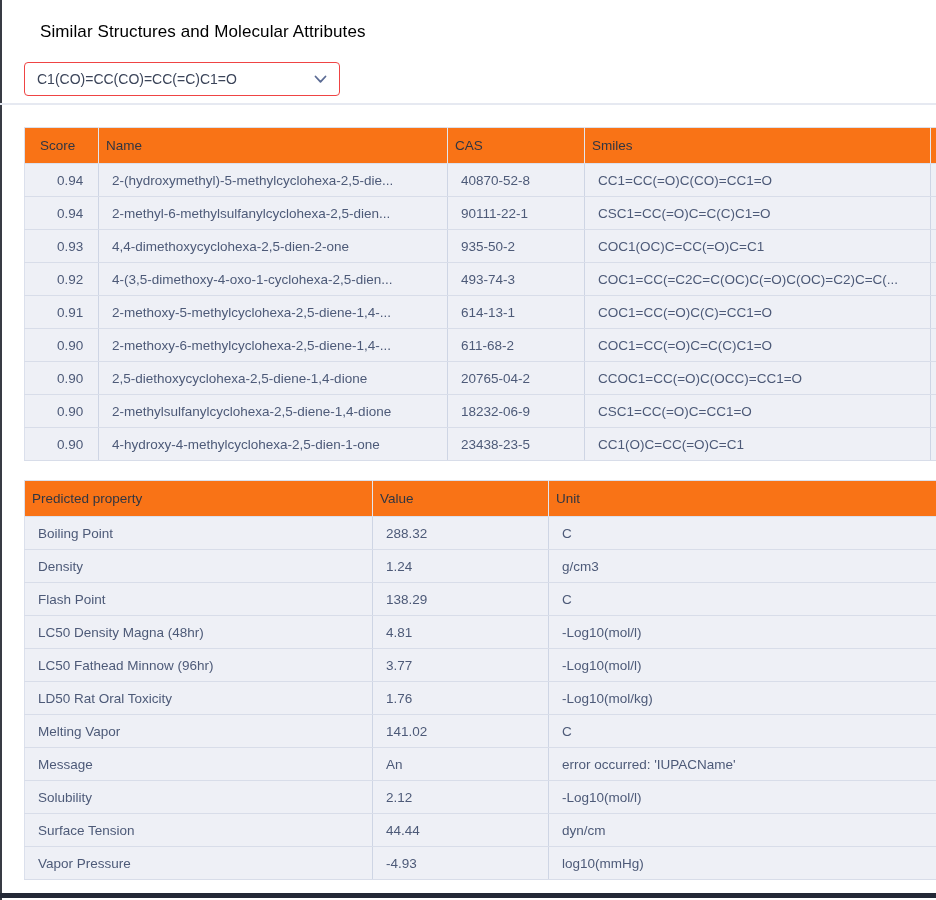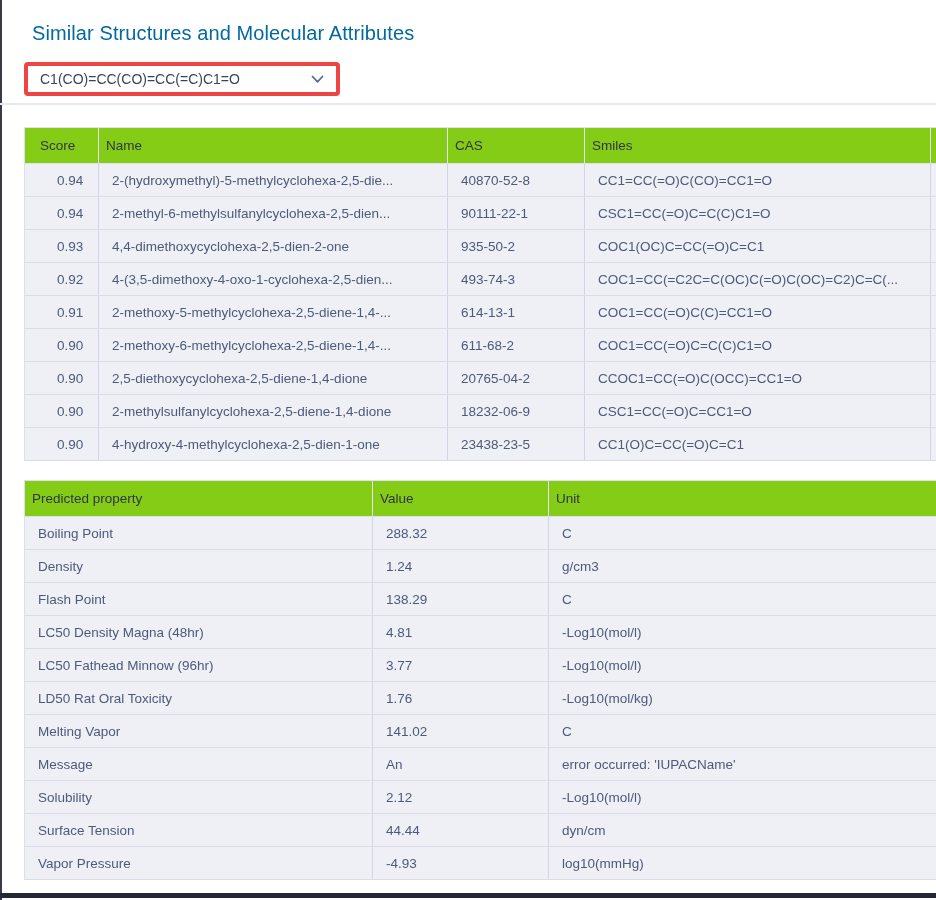--- a/index.html
+++ b/index.html
@@ -12,50 +12,50 @@
   }
   .left-edge {
     position: absolute; left: 0; top: 0; bottom: 0; width: 2px;
     background: #383b44;
   }
   .bottom-bar {
     position: absolute; left: 0; right: 0; bottom: 2px; height: 5px;
     background: #232836;
   }
   .page-title {
-    position: absolute; left: 32px; top: 22px;
-    font-size: 20px; font-weight: 400; color: #0369a1;
+    position: absolute; left: 40px; top: 22px;
+    font-size: 17px; font-weight: 400; color: #000000;
     letter-spacing: 0.1px;
   }
   .smiles-select {
     position: absolute; left: 24px; top: 62px;
     width: 316px; height: 34px; box-sizing: border-box;
     background: #ffffff;
-    border: 4px solid #ef4444; border-radius: 4px;
+    border: 1px solid #ef4444; border-radius: 4px;
     display: flex; align-items: center; justify-content: space-between;
     padding: 0 12px; cursor: pointer;
   }
   .smiles-select .value {
     font-size: 14px; color: #3b4459; white-space: nowrap;
   }
   .smiles-select svg { flex: 0 0 auto; margin-left: 8px; }
   .top-divider {
     position: absolute; left: 0; top: 103px; width: 936px; height: 2px;
     background: #e6e9f1;
   }
   table.data-table {
     position: absolute; left: 24px;
     border-collapse: collapse; table-layout: fixed;
     border-left: 1px solid #dbe0ec;
   }
   table.sim-table  { top: 127px; width: 946px; }
   table.prop-table { top: 480px; width: 944px; }
   .data-table th {
     height: 36px; box-sizing: border-box;
-    background: #84cc16; color: #313642;
+    background: #f97316; color: #313642;
     font-size: 13.5px; font-weight: 500; text-align: left;
     padding: 0 10px 0 7px; white-space: nowrap; overflow: hidden;
     border-top: 1px solid #dbe0ec; border-bottom: 1px solid #dbe0ec;
     border-right: 1px solid #e3e6ef;
   }
   .data-table td {
     height: 33px; box-sizing: border-box;
     background: #eef0f6; color: #4d5a78;
     font-size: 13.5px; font-weight: 400;
     padding: 0 10px 0 13px; white-space: nowrap; overflow: hidden;

